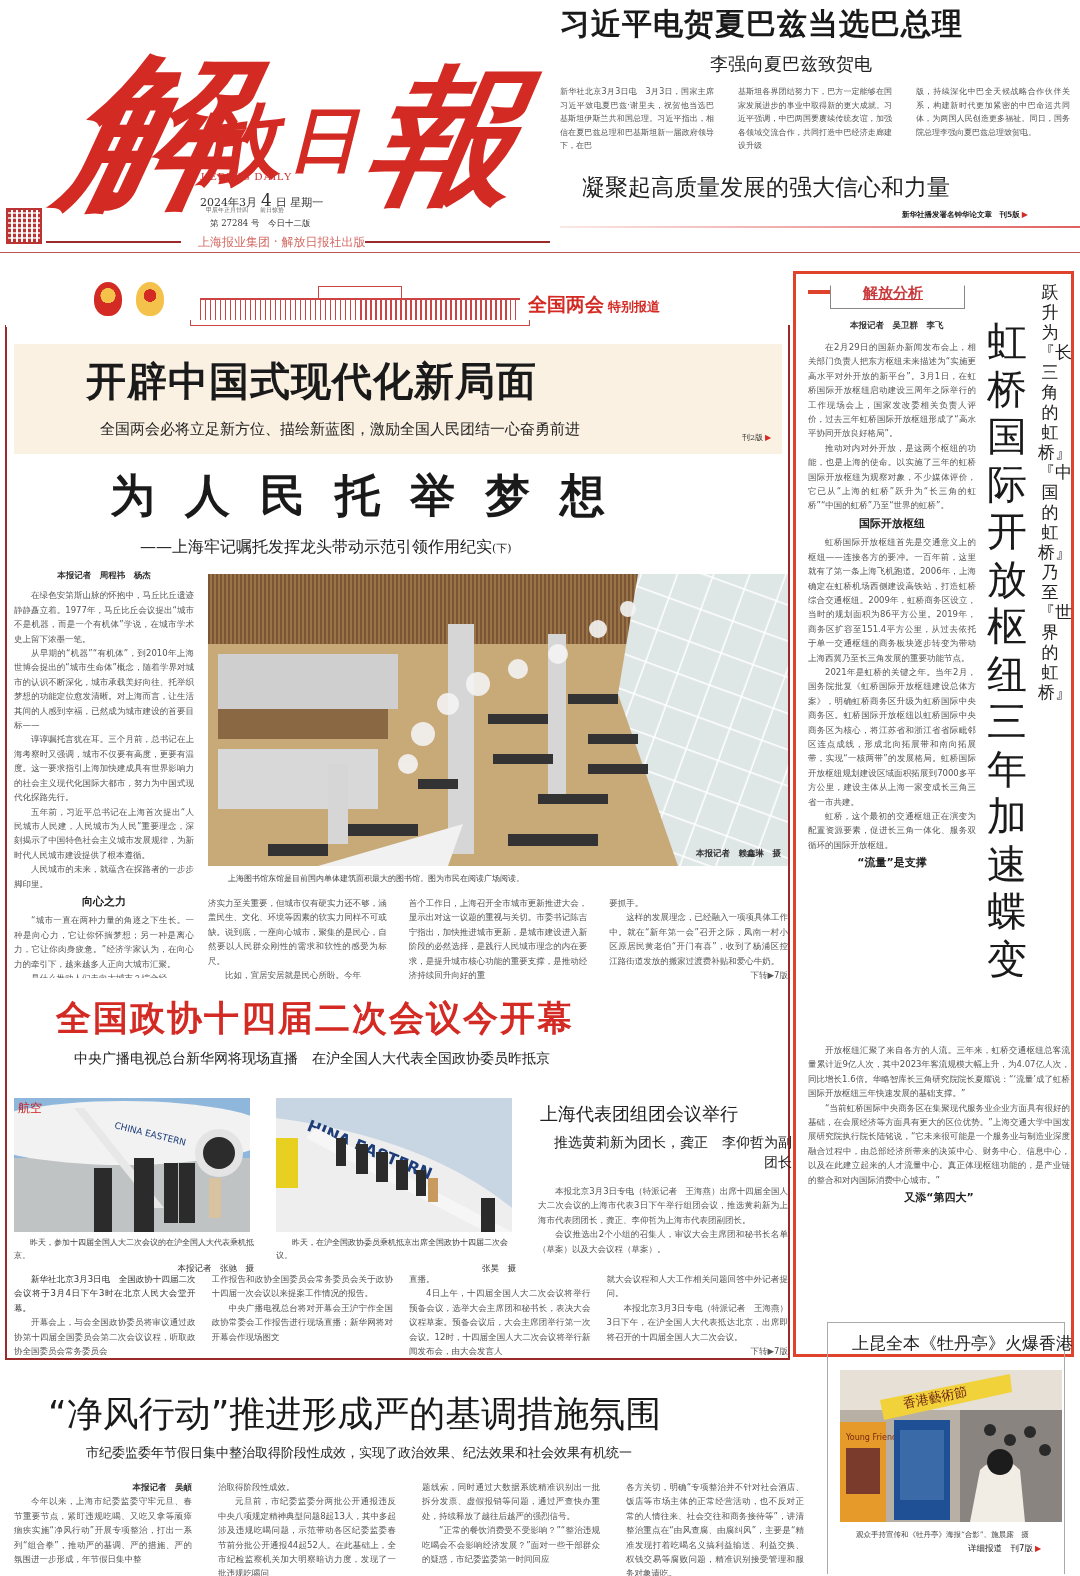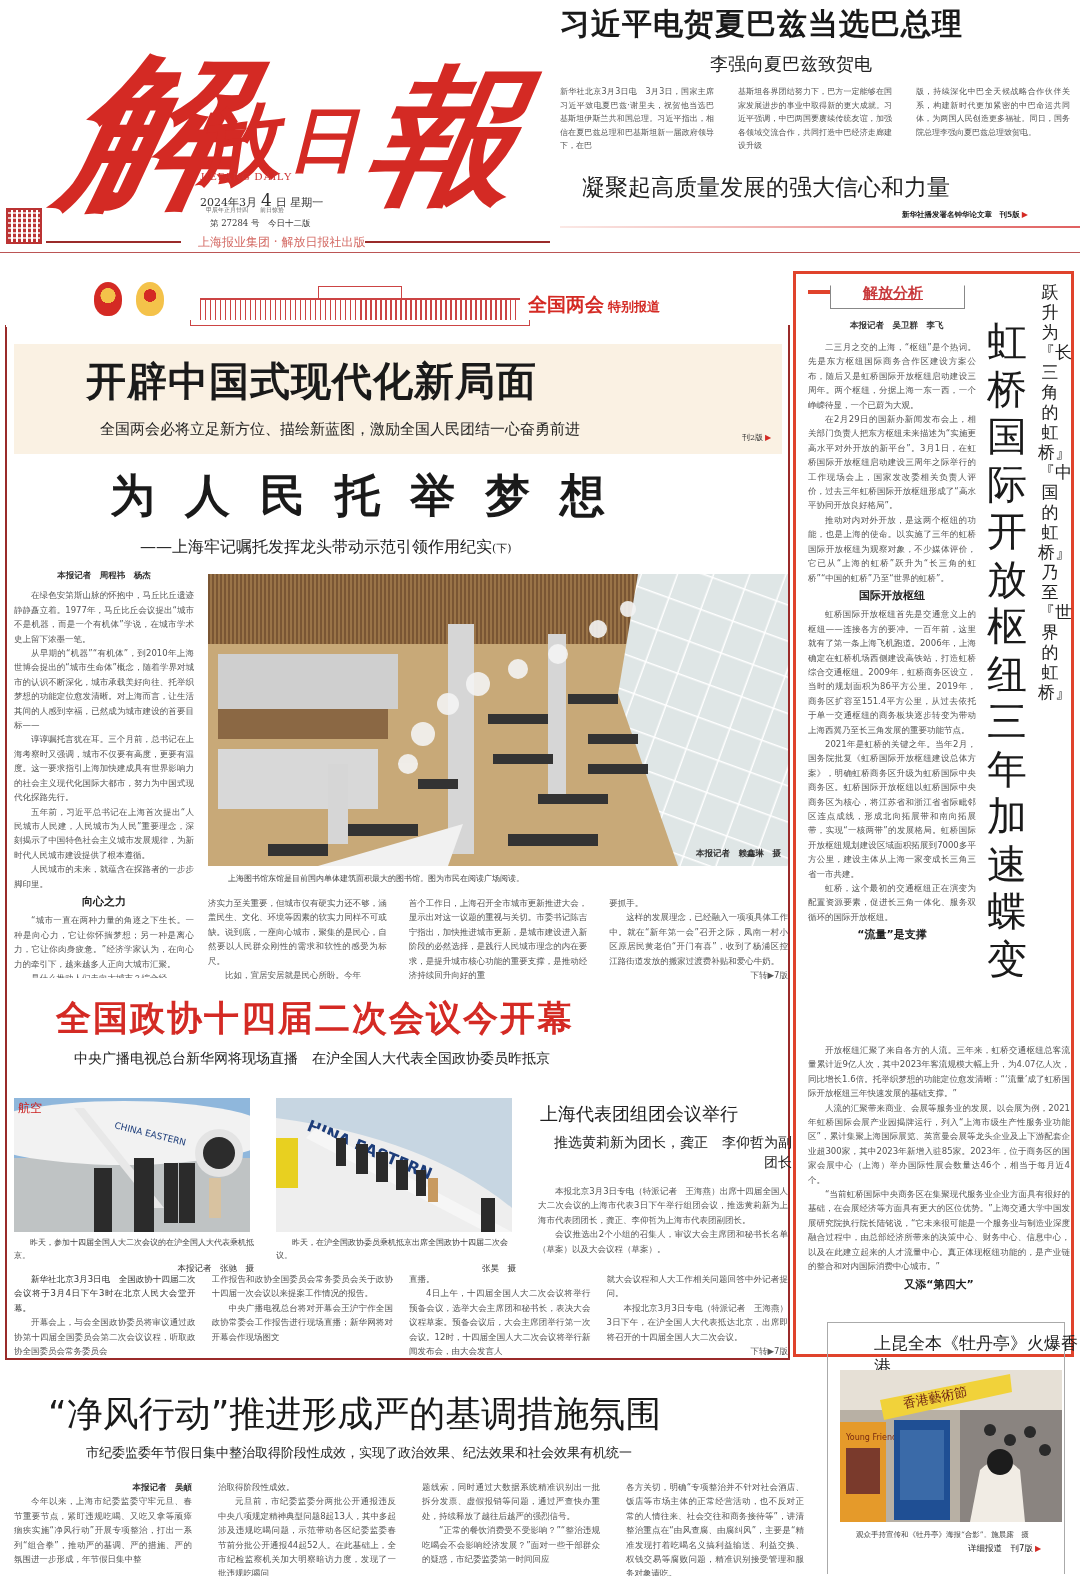--- a/index.html
+++ b/index.html
@@ -86,21 +86,21 @@
   #an-label { left: 830px; top: 285px; width: 135px; height: 24px; border: 1px solid #888; border-top-color: transparent; text-decoration: underline; }
   #an-label span { position: absolute; left: 28px; top: -2px; font-size: 15px; font-weight: bold; color: #c8393b; background: #fff; padding: 0 4px; text-decoration: underline; }
   #an-byline { left: 850px; top: 320px; }
   #an-col { left: 808px; top: 340px; width: 168px; }
   #an-col-wide { left: 808px; top: 1043px; width: 262px; }
   #an-title { left: 982px; top: 318px; width: 50px; font-family: "DejaVu Sans", sans-serif; font-size: 40px; line-height: 47.5px; color: #1a1a1a; text-align: center; }
   #an-kicker { left: 1038px; top: 282px; width: 24px; font-size: 17px; line-height: 20px; color: #222; text-align: center; }
 
   
   #peony { left: 827px; top: 1322px; width: 238px; height: 252px; border: 1px solid #aaa; border-bottom: none; }
-  #peony-head { left: 874px; top: 1332px; font-size: 17px; color: #222; }
+  #peony-head { left: 852px; top: 1332px; font-size: 17px; color: #222; }
   #peony-photo { left: 840px; top: 1370px; width: 222px; height: 152px; overflow: hidden; }
   #peony-cap { left: 856px; top: 1528px; font-size: 7.5px; }
   #peony-turn { left: 968px; top: 1543px; font-size: 8.5px; font-family: "DejaVu Sans", sans-serif; color: #222; }
 
   
   #jf-head { left: 48px; top: 1390px; font-family: "DejaVu Sans", sans-serif; font-size: 36px; color: #1a1a1a; }
   #jf-sub { left: 86px; top: 1444px; font-size: 13px; color: #222; }
   #jf-cols { left: 14px; top: 1480px; width: 790px; display: flex; gap: 26px; }
   #jf-cols .col { flex: 1; }
 
@@ -313,32 +313,30 @@
   </div>
 </div>
 
 <div id="analysis" class="abs"></div>
 <div id="an-tab" class="abs"></div>
 <div id="an-label" class="abs">
   <span>解放分析</span>
 </div>
 <div id="an-byline" class="abs byline">本报记者　吴卫群　李飞</div>
 <div id="an-col" class="abs body-text" style="max-height: 705px; overflow: hidden;">
-  <p>二三月之交的上海，“枢纽”是个热词。先是东方枢纽国际商务合作区建设方案公布，随后又是虹桥国际开放枢纽启动建设三周年。两个枢纽，分据上海一东一西，一个峥嵘待显，一个已蔚为大观。</p>
   <p>在2月29日的国新办新闻发布会上，相关部门负责人把东方枢纽未来描述为“实施更高水平对外开放的新平台”。3月1日，在虹桥国际开放枢纽启动建设三周年之际举行的工作现场会上，国家发改委相关负责人评价，过去三年虹桥国际开放枢纽形成了“高水平协同开放良好格局”。</p>
   <p>推动对内对外开放，是这两个枢纽的功能，也是上海的使命。以实施了三年的虹桥国际开放枢纽为观察对象，不少媒体评价，它已从“上海的虹桥”跃升为“长三角的虹桥”“中国的虹桥”乃至“世界的虹桥”。</p>
   <div class="sect-h">国际开放枢纽</div>
   <p>虹桥国际开放枢纽首先是交通意义上的枢纽——连接各方的要冲。一百年前，这里就有了第一条上海飞机跑道。2006年，上海确定在虹桥机场西侧建设高铁站，打造虹桥综合交通枢纽。2009年，虹桥商务区设立，当时的规划面积为86平方公里。2019年，商务区扩容至151.4平方公里，从过去依托于单一交通枢纽的商务板块逐步转变为带动上海西翼乃至长三角发展的重要功能节点。</p>
   <p>2021年是虹桥的关键之年。当年2月，国务院批复《虹桥国际开放枢纽建设总体方案》，明确虹桥商务区升级为虹桥国际中央商务区。虹桥国际开放枢纽以虹桥国际中央商务区为核心，将江苏省和浙江省省际毗邻区连点成线，形成北向拓展带和南向拓展带，实现“一核两带”的发展格局。虹桥国际开放枢纽规划建设区域面积拓展到7000多平方公里，建设主体从上海一家变成长三角三省一市共建。</p>
   <p>虹桥，这个最初的交通枢纽正在演变为配置资源要素，促进长三角一体化、服务双循环的国际开放枢纽。</p>
   <div class="sect-h">“流量”是支撑</div>
 </div>
 <div id="an-col-wide" class="abs body-text" style="height:250px;overflow:hidden;">
-  <p>开放枢纽汇聚了来自各方的人流。三年来，虹桥交通枢纽总客流量累计近9亿人次，其中2023年客流规模大幅上升，为4.07亿人次，同比增长1.6倍。托举织梦想的功能定位愈发清晰：“‘流量’成了虹桥国际开放枢纽三年快速发展的基础支撑。”</p>
-  <p>人流的汇聚带来商业、会展等服务业的发展。以会展为例，2021年虹桥国际会展产业园揭牌运行，列入“上海市级生产性服务业功能区”，累计集聚上海国际展览、英富曼会展等龙头企业及上下游配套企业超300家，其中2023年新增入驻85家。2023年，位于商务区的国家会展中心（上海）举办国际性展会数量达46个，相当于每月近4个。</p>
+  <p>开放枢纽汇聚了来自各方的人流。三年来，虹桥交通枢纽总客流量累计近9亿人次，其中2023年客流规模大幅上升，为4.07亿人次，同比增长1.6倍。华略智库长三角研究院院长夏耀说：“‘流量’成了虹桥国际开放枢纽三年快速发展的基础支撑。”</p>
   <p>“当前虹桥国际中央商务区在集聚现代服务业企业方面具有很好的基础，在会展经济等方面具有更大的区位优势。”上海交通大学中国发展研究院执行院长陆铭说，“它未来很可能是一个服务业与制造业深度融合过程中，由总部经济所带来的决策中心、财务中心、信息中心，以及在此建立起来的人才流量中心。真正体现枢纽功能的，是产业链的整合和对内国际消费中心城市。”</p>
   <div class="sect-h">又添“第四大”</div>
 
 </div>
 <div id="an-title" class="abs">虹桥国际开放枢纽三年加速蝶变</div>
 <div id="an-kicker" class="abs">跃升为『长三角的虹桥』『中国的虹桥』乃至『世界的虹桥』</div>
 
 <div id="peony" class="abs"></div>
 <div id="peony-head" class="abs">上昆全本《牡丹亭》火爆香港</div>
 <div id="peony-photo" class="abs">

